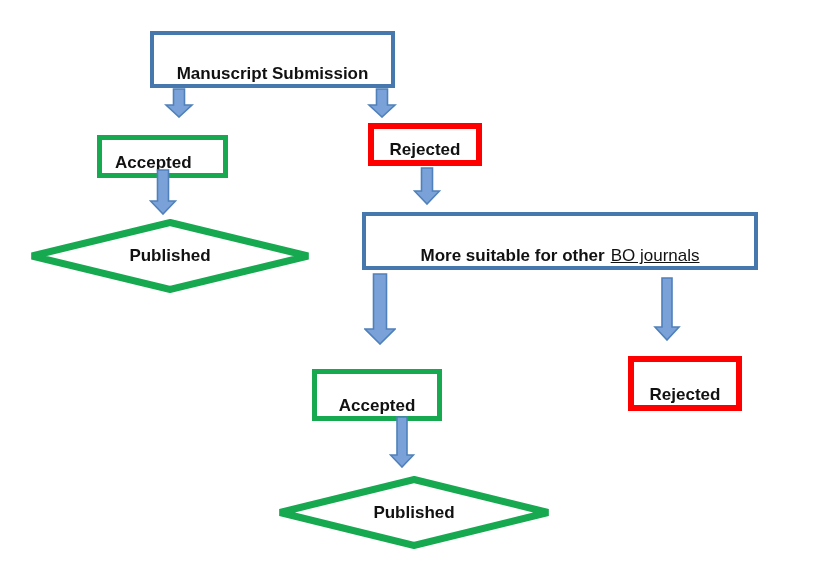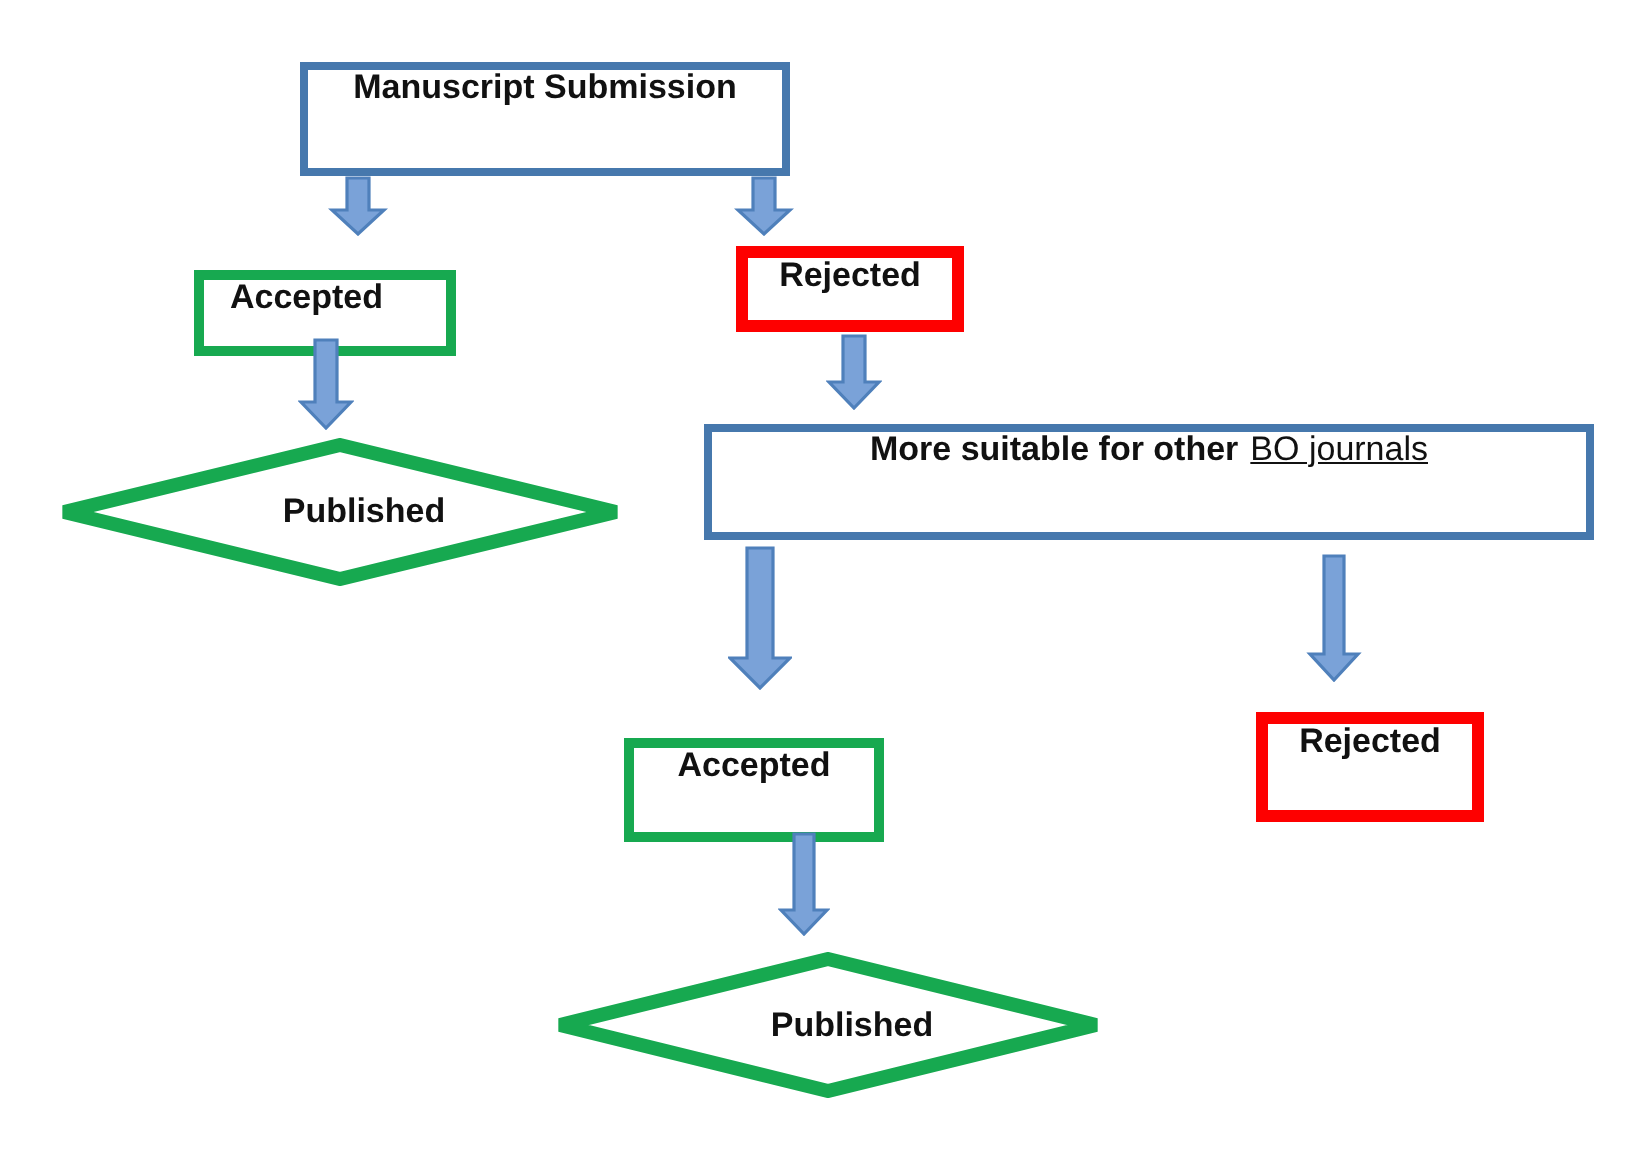--- a/index.html
+++ b/index.html
@@ -14,52 +14,52 @@
     height: 584px;
     background: #ffffff;
     overflow: hidden;
     color: #111111;
   }
   .node {
     position: absolute;
     box-sizing: border-box;
     background: #ffffff;
     display: flex;
-    align-items: flex-start;
+    align-items: flex-end;
     justify-content: center;
     font-size: 17px;
     font-weight: 600;
     color: #111111;
     text-align: center;
     line-height: 1.1;
   }
   .blue-box   { border: 4px solid #4678ad; }
   .green-box  { border: 5px solid #17a950; margin-top: 12px; }
   .red-box    { border: 6px solid #fe0000; }
 
   #node-manuscript { left: 150px; top: 31px;  width: 245px; height: 57px; }
   #node-accepted-1 { left: 97px;  top: 123px; width: 131px; height: 43px; justify-content: flex-start; padding-left: 13px; }
   #node-rejected-1 { left: 368px; top: 123px; width: 114px; height: 43px; }
-  #node-suitable   { left: 352px; top: 212px; width: 445px; height: 58px; }
+  #node-suitable   { left: 362px; top: 212px; width: 396px; height: 58px; }
   #node-accepted-2 { left: 312px; top: 357px; width: 130px; height: 52px; }
   #node-rejected-2 { left: 628px; top: 356px; width: 114px; height: 55px; }
 
   .label-regular { font-weight: 400; text-decoration: underline; }
   .label-bold    { font-weight: 600; }
   #node-suitable .gap { display: inline-block; width: 6px; }
 
   .diamond {
     position: absolute;
   }
   #node-published-1 { left: 28px;  top: 219px; width: 284px; height: 74px; }
   #node-published-2 { left: 276px; top: 476px; width: 276px; height: 73px; }
   .diamond svg { position: absolute; left: 0; top: 0; display: block; }
   .diamond .diamond-label {
     position: absolute;
-    left: 12px; top: 0;
+    left: 0; top: 0;
     width: 100%; height: 100%;
     display: flex;
     align-items: center;
     justify-content: center;
     font-size: 17px;
     font-weight: 600;
   }
 
   .arrow { position: absolute; }
   #arrow-1 { left: 164px; top: 88px; }

